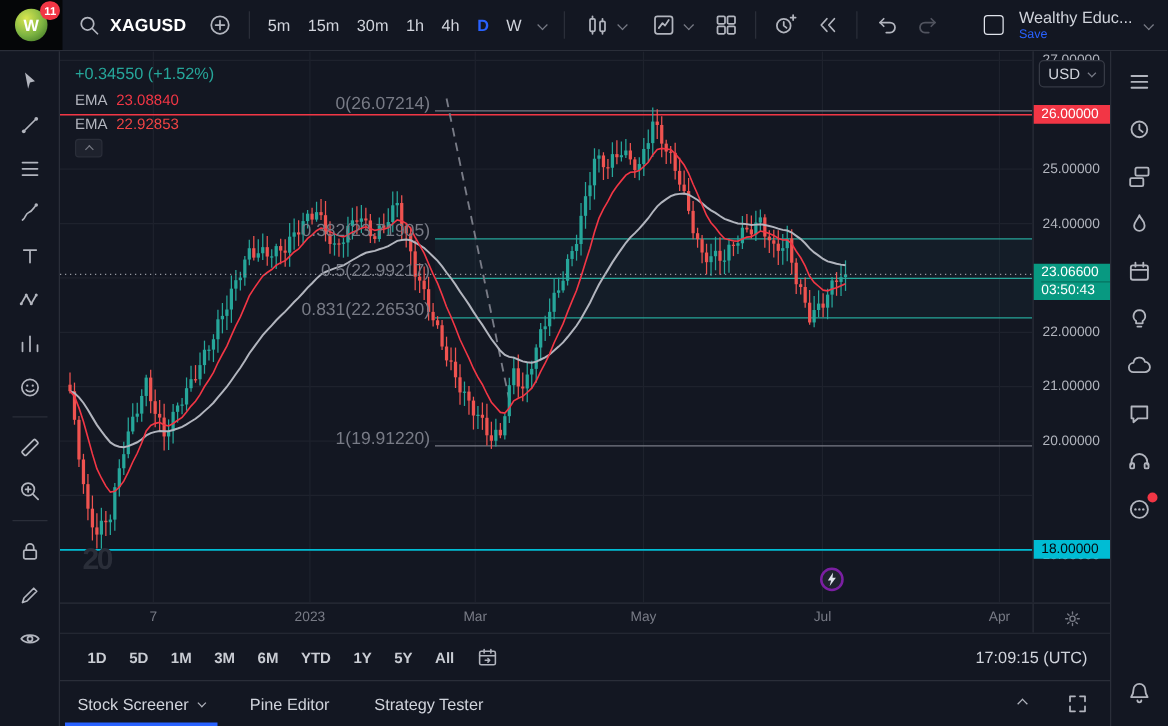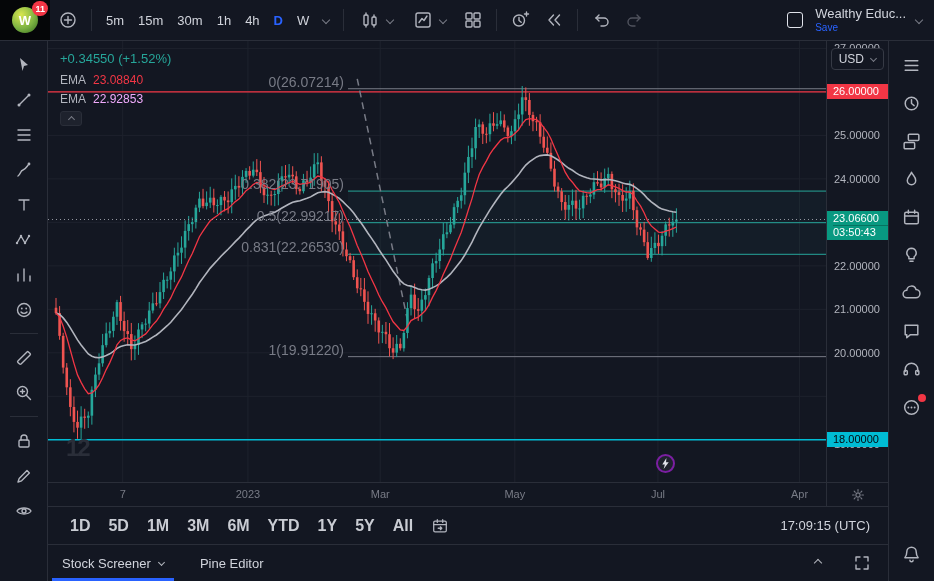--- a/index.html
+++ b/index.html
@@ -39,21 +39,21 @@
 
   .center{flex:1;display:flex;flex-direction:column;min-width:0}
   .chart-row{flex:1;display:flex;position:relative;min-height:0}
   .plot{flex:1;position:relative;overflow:hidden;background:#131722}
   .legend{position:absolute;top:10px;left:12px;z-index:4}
   .change{color:#26a69a;font-size:13px;margin-bottom:7px}
   .lg-row{display:flex;gap:7px;align-items:center;margin-bottom:5px}
   .lg-label{color:#b2b5be;font-size:12px}
   .lg-val{font-size:12px}
   .lg-val.red{color:#f23645}
-  .lg-val.gray{color:#f0abfc}
+  .lg-val.gray{color:#ef4444}
   .collapse-btn{width:22px;height:15px;border:1px solid #2a2e39;background:#1e222d;border-radius:3px;color:#787b86;display:flex;align-items:center;justify-content:center;cursor:pointer;margin-top:5px}
   .collapse-btn .chev{width:5px;height:5px;margin-top:2px}
   .fib-label{position:absolute;font-size:14px;color:#787b86;z-index:3;white-space:nowrap}
   .watermark{position:absolute;left:18px;bottom:20px;font-size:24px;font-weight:800;color:#2a2e39;z-index:2;letter-spacing:-2px}
   #event-marker{position:absolute;width:19px;height:19px;border-radius:50%;background:#1e222d;border:2px solid #7b1fa2;display:flex;align-items:center;justify-content:center;z-index:4;cursor:pointer}
 
   .price-axis{flex:0 0 62px;width:62px;border-left:1px solid #2a2e39;position:relative;font-size:11px;background:#131722}
   .tick{position:absolute;left:7px;color:#b2b5be;white-space:nowrap}
   .plabel{position:absolute;left:0;width:100%;padding:1px 0 1px 6px;color:#fff;font-size:11px;z-index:3;line-height:13px}
   .plabel.red{background:#f23645}
@@ -63,21 +63,21 @@
   .usd-select{position:absolute;top:7px;right:4px;z-index:6;border:1px solid #363a45;border-radius:4px;padding:3px 7px;display:flex;gap:7px;align-items:center;font-size:12px;color:#d1d4dc;background:#131722;cursor:pointer}
   .usd-select .chev{width:5px;height:5px;margin-top:-2px;color:#787b86}
 
   .time-axis{flex:0 0 24px;height:24px;border-top:1px solid #2a2e39;display:flex;position:relative;background:#131722}
   .ta-labels{flex:1;position:relative}
   .ta-labels span{position:absolute;top:5px;font-size:11px;color:#787b86;transform:translateX(-50%)}
   .ta-corner{flex:0 0 62px;border-left:1px solid #2a2e39;display:flex;align-items:center;justify-content:center;cursor:pointer}
   .ta-corner .ic{width:16px;height:16px;stroke:#787b86}
 
   .range-bar{flex:0 0 38px;height:38px;border-top:1px solid #2a2e39;display:flex;align-items:center;padding:0 14px;gap:2px}
-  .rbtn{font-size:16px;font-weight:600;color:#c9ccd3;padding:4px 8px;border-radius:4px;background:none;border:none;cursor:pointer;font-family:inherit}
+  .rbtn{font-size:12px;font-weight:600;color:#c9ccd3;padding:4px 8px;border-radius:4px;background:none;border:none;cursor:pointer;font-family:inherit}
   .goto{color:#b2b5be;margin-left:8px;cursor:pointer;display:flex;align-items:center}
   .goto .ic{width:18px;height:18px}
   .clock{font-size:13px;color:#d1d4dc;cursor:pointer;padding-right:4px}
 
   .bottom-tabs{flex:0 0 37px;height:37px;border-top:1px solid #2a2e39;display:flex;align-items:center;padding:0 14px;gap:36px;position:relative}
   .btab{font-size:13px;color:#d1d4dc;display:flex;align-items:center;gap:8px;cursor:pointer;height:100%;position:relative}
   .btab .chev{width:5px;height:5px;margin-top:-2px;color:#b2b5be}
   .btab.active::after{content:"";position:absolute;left:-10px;right:-10px;bottom:0;height:3px;background:#2962ff}
   .bt-icons{margin-left:auto;display:flex;gap:20px;color:#b2b5be;align-items:center}
   .bt-btn{cursor:pointer;display:flex;align-items:center;justify-content:center;width:24px;height:24px}
@@ -90,20 +90,27 @@
 </style>
 </head>
 <body>
 
 <div class="app">
 
   <header>
     <div class="logo-wrap">
       <div class="logo-circle">W</div>
       <span class="badge">11</span>
+    </div>
+    <div class="hbtn">
+      <svg class="ic" viewBox="0 0 20 20">
+          <circle cx="9" cy="9" r="5"></circle>
+          <path d="M12.8 12.8L17 17"></path>
+        </svg>
+      <span class="symbol">XAGUSD</span>
     </div>
     <div class="hbtn" style="padding:0 6px">
       <svg class="ic" viewBox="0 0 20 20">
           <circle cx="10" cy="10" r="7"></circle>
           <path d="M10 6.5v7M6.5 10h7"></path>
         </svg>
     </div>
     <div class="vdiv"></div>
     <div class="tf-group">
       <button class="tf">5m</button>
@@ -653,21 +660,21 @@
               <span class="lg-val red">23.08840</span>
             </div>
             <div class="lg-row">
               <span class="lg-label">EMA</span>
               <span class="lg-val gray">22.92853</span>
             </div>
             <div class="collapse-btn">
                 <span class="chev up"></span>
               </div>
           </div>
-          <div class="watermark">12</div>
+          <div class="watermark">20</div>
           <div id="event-marker" style="left: 607.655px; top: 413px;">
             <svg width="11" height="13" viewBox="0 0 12 14">
                 <path d="M7 1 2.5 8h2.8L4 13l5.5-7.5H6.6Z" fill="#e0e3eb"></path>
               </svg>
           </div>
         <div class="fib-label" style="top: 32.7472px; right: 482px;">0(26.07214)</div>
             <div class="fib-label" style="top: 135.086px; right: 482px; margin-left: 14px;">0.382(23.71905)</div>
             <div class="fib-label" style="top: 166.699px; right: 482px;">0.5(22.99217)</div>
             <div class="fib-label" style="top: 198.311px; right: 482px;">0.831(22.26530)</div>
             <div class="fib-label" style="top: 300.65px; right: 482px;">1(19.91220)</div>
@@ -731,20 +738,23 @@
       </div>
 
       <div class="bottom-tabs">
         <div class="btab active">
           <span>Stock Screener</span>
           <span class="chev"></span>
         </div>
         <div class="btab">
           <span>Pine Editor</span>
         </div>
+        <div class="btab">
+          <span>Strategy Tester</span>
+        </div>
         <div class="bt-icons">
           <div class="bt-btn">
               <span class="chev up"></span>
             </div>
           <div class="bt-btn">
             <svg class="ic" viewBox="0 0 20 20">
                 <path d="M8 4H4v4M12 16h4v-4M16 8V4h-4M4 12v4h4"></path>
               </svg>
           </div>
         </div>

